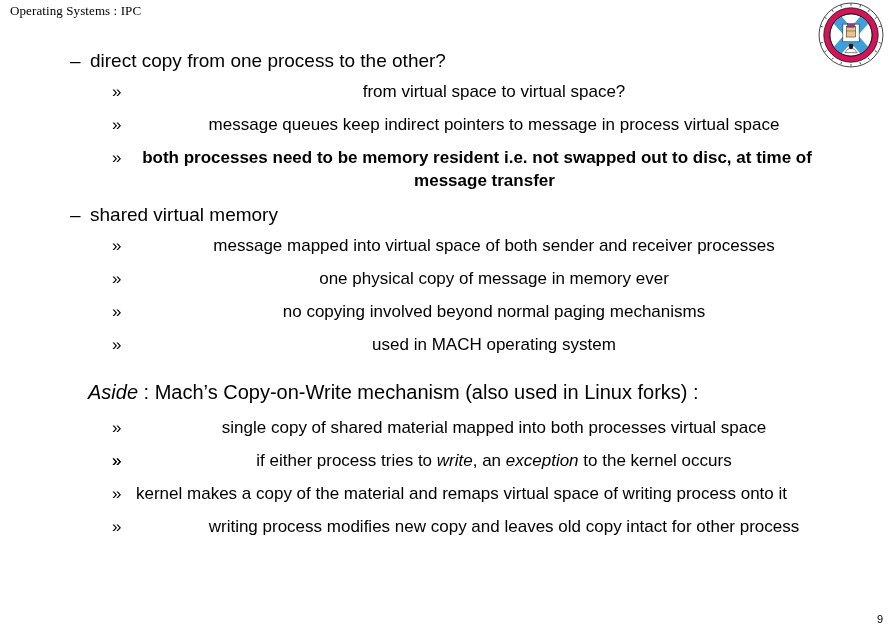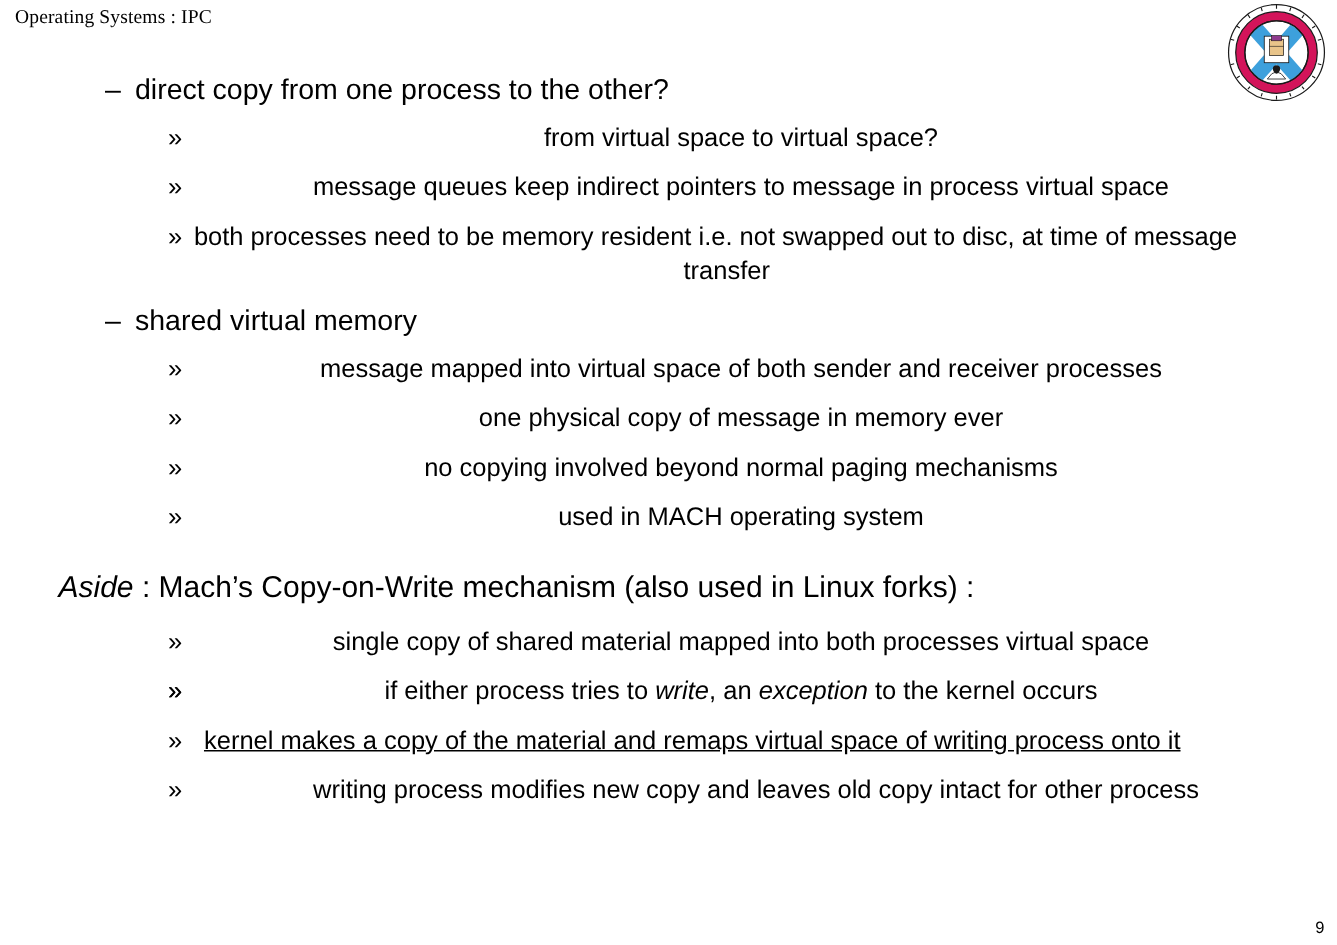--- a/index.html
+++ b/index.html
@@ -78,21 +78,21 @@
     font-size: 17px;
   }
   .lvl2 .body {
     display: block;
     padding-left: 15px;
     text-align: center;
   }
 
   .aside-line {
     position: relative;
-    padding-left: 39px;
+    padding-left: 88px;
     font-size: 20px;
     line-height: 28px;
     margin-top: 22px;
     margin-bottom: 10px;
   }
   .aside-word {
     font-style: italic;
   }
   em.ital {
     font-style: italic;
@@ -180,21 +180,21 @@
     <span class="body">from virtual space to virtual space?</span>
   </div>
 
   <div class="lvl2">
     <span class="marker">»</span>
     <span class="body">message queues keep indirect pointers to message in process virtual space</span>
   </div>
 
   <div class="lvl2" style="padding-right:60px;">
     <span class="marker">»</span>
-    <span class="body" style="padding-left:15px; text-indent:-15px; margin-left:11px;">both processes need to be memory resident i.e. not swapped out to disc, at time of message transfer</span>
+    <span class="body" style="padding-left:15px; text-indent:-15px; margin-left:11px;font-weight:bold;">both processes need to be memory resident i.e. not swapped out to disc, at time of message transfer</span>
   </div>
 
   <div class="lvl1">
     <span class="marker">–</span>
     <span class="body">shared virtual memory</span>
   </div>
 
   <div class="lvl2">
     <span class="marker">»</span>
     <span class="body">message mapped into virtual space of both sender and receiver processes</span>
@@ -228,21 +228,21 @@
     <span class="marker">»</span>
   </div>
 
   <div class="lvl2">
     <span class="marker">»</span>
     <span class="body"><span>if either process tries to </span><em class="ital">write</em><span>, an </span><em class="ital">exception</em><span> to the kernel occurs</span></span>
   </div>
 
   <div class="lvl2" style="padding-right:95px;">
     <span class="marker">»</span>
-    <span class="body" style="padding-left:15px; text-indent:-15px; margin-left:15px;text-decoration:underline;"><span>kernel makes a copy of the material and remaps virtual space of writing process onto it</span></span>
+    <span class="body" style="padding-left:15px; text-indent:-15px; margin-left:15px;"><span>kernel makes a copy of the material and remaps virtual space of writing process onto it</span></span>
   </div>
 
   <div class="lvl2" style="padding-right:10px;">
     <span class="marker">»</span>
     <span class="body"><span>writing process modifies new copy and leaves old copy intact for other process</span></span>
   </div>
 
 </div>
 
 <div id="page-number">9</div>

